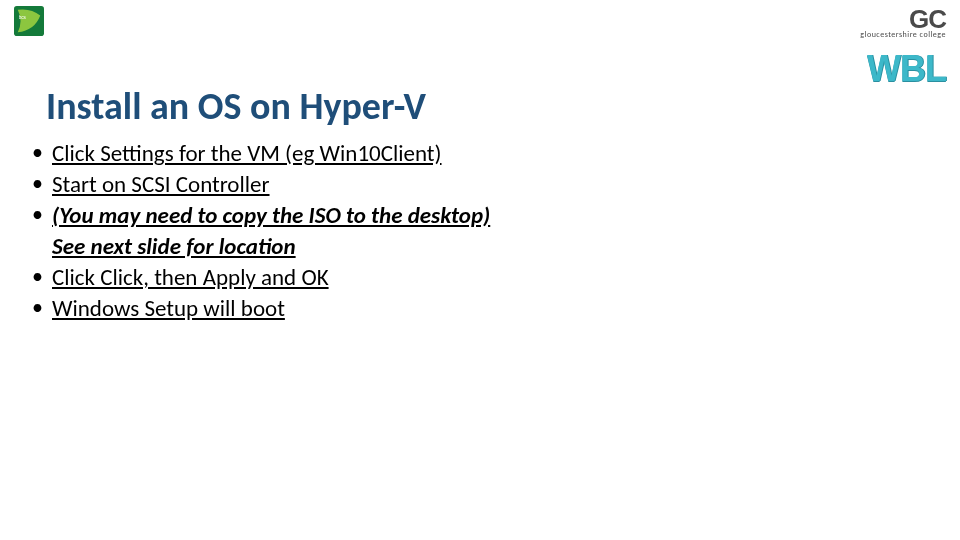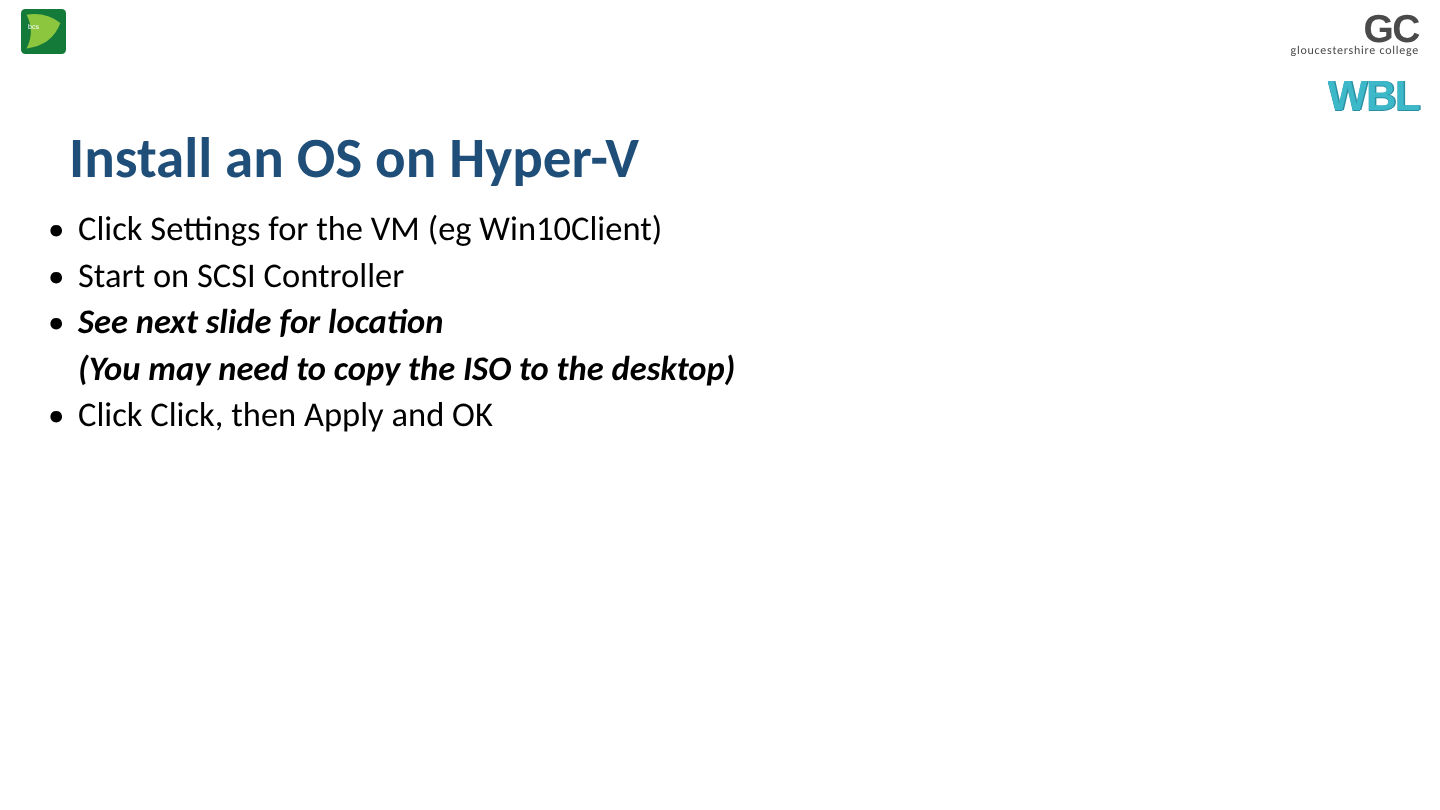--- a/index.html
+++ b/index.html
@@ -40,41 +40,42 @@
     color: #4a4a4a;
     letter-spacing: 0.5px;
     margin-top: -2px;
   }
   .logo-wbl {
     position: absolute;
     top: 48px;
     right: 14px;
     font-family: "Arial Black", Arial, sans-serif;
     font-weight: 900;
-    font-size: 28px;
+    font-size: 36px;
     color: #3db8c9;
     letter-spacing: -1px;
     text-shadow: 1px 0 0 #2a8fa0, 0 1px 0 #2a8fa0;
   }
   .title {
     position: absolute;
     top: 58px;
     left: 30px;
     font-size: 38px;
     font-weight: 700;
     color: #1f4e79;
     margin-left: 16px;
   }
   .body {
     position: absolute;
     top: 138px;
     left: 30px;
     right: 30px;
     font-size: 23px;
     line-height: 1.35;
+    text-decoration: underline;
   }
   .body ul {
     list-style: none;
     margin: 0;
     padding: 0;
   }
   .body li {
     position: relative;
     padding-left: 22px;
     margin: 0;
@@ -115,20 +116,23 @@
 
 <div class="body">
   <ul>
     <li>
       <span>Click Settings for the VM (eg Win10Client)</span>
     </li>
     <li>
       <span>Start on SCSI Controller</span>
     </li>
     <li>
+      <span class="sub">(You may need to copy the ISO to the desktop)</span>
       <span class="sub">See next slide for location</span>
-      <span class="sub">(You may need to copy the ISO to the desktop)</span>
     </li>
     <li>
       <span>Click Click, then Apply and OK</span>
+    </li>
+    <li>
+      <span>Windows Setup will boot</span>
     </li>
   </ul>
 </div>
 
 </body></html>

